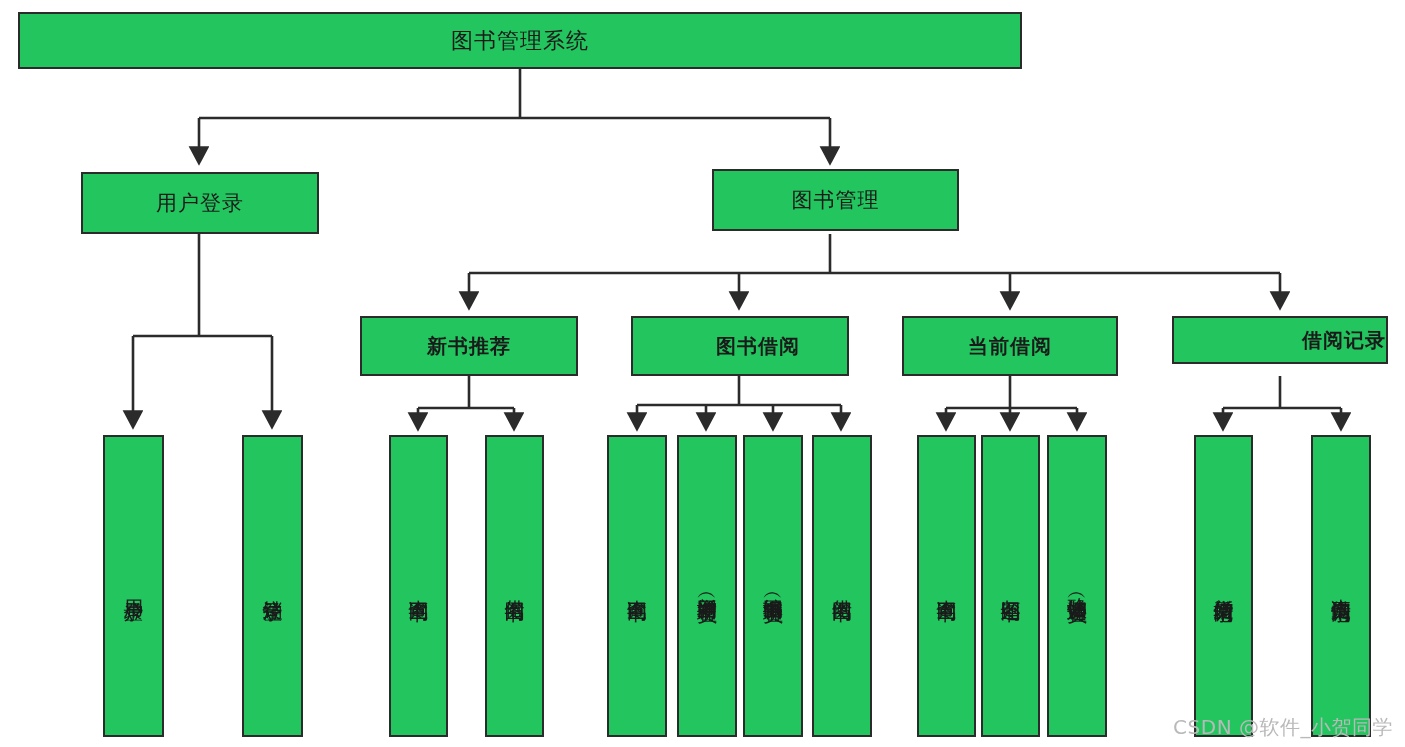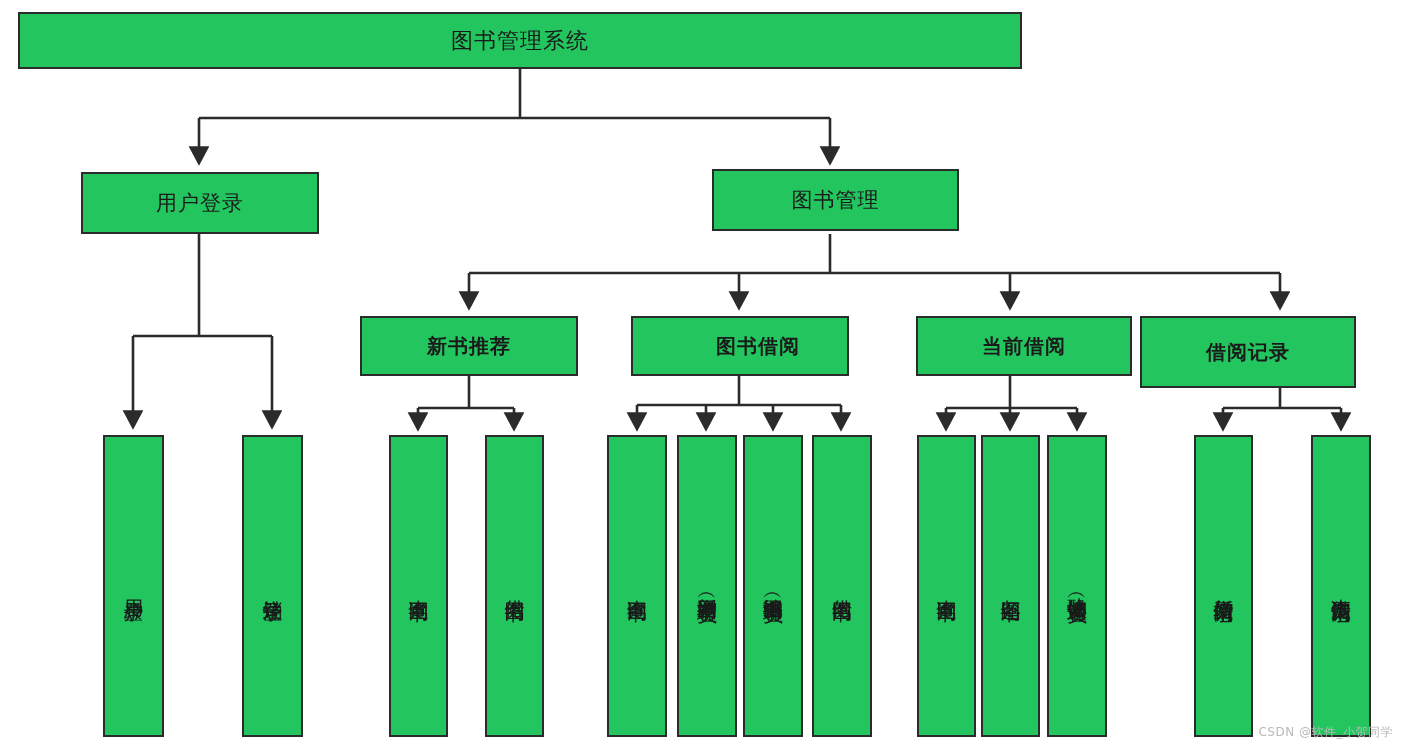--- a/index.html
+++ b/index.html
@@ -41,21 +41,21 @@
   .node.leaf > span{
     writing-mode:vertical-rl;
     text-orientation:upright;
     display:block;
     max-height:290px;
   }
   svg#edges{position:absolute;left:0;top:0;width:1405px;height:747px;z-index:1;pointer-events:none;}
   #watermark{
     position:absolute;
     right:12px;bottom:6px;
-    font-size:12px;
+    font-size:20px;
     color:#b9b9b9;
     letter-spacing:0.5px;
     z-index:5;
     white-space:nowrap;
   }
 </style>
 </head>
 <body>
 
 <div id="canvas">
@@ -120,24 +120,24 @@
   <div class="node lvl2" style="left:712px;top:169px;width:247px;height:62px;">
     <span>图书管理</span>
   </div>
 
   <div class="node lvl3" style="left:360px;top:316px;width:218px;height:60px;">
     <span>新书推荐</span>
   </div>
   <div class="node lvl3" style="left:631px;top:316px;width:218px;height:60px;padding-left:36px;">
     <span>图书借阅</span>
   </div>
-  <div class="node lvl3" style="left:902px;top:316px;width:216px;height:60px;margin-left:14px;">
+  <div class="node lvl3" style="left:902px;top:316px;width:216px;height:60px;">
     <span>当前借阅</span>
   </div>
-  <div class="node lvl3" style="left:1140px;top:316px;width:216px;height:72px;">
+  <div class="node lvl3" style="left:1172px;top:316px;width:216px;height:48px;justify-content:flex-end;">
     <span>借阅记录</span>
   </div>
 
   <div class="node leaf" style="left:103px;top:435px;width:61px;height:302px;">
     <span>用户登录</span>
   </div>
   <div class="node leaf" style="left:242px;top:435px;width:61px;height:302px;">
     <span>注销登录</span>
   </div>
 

